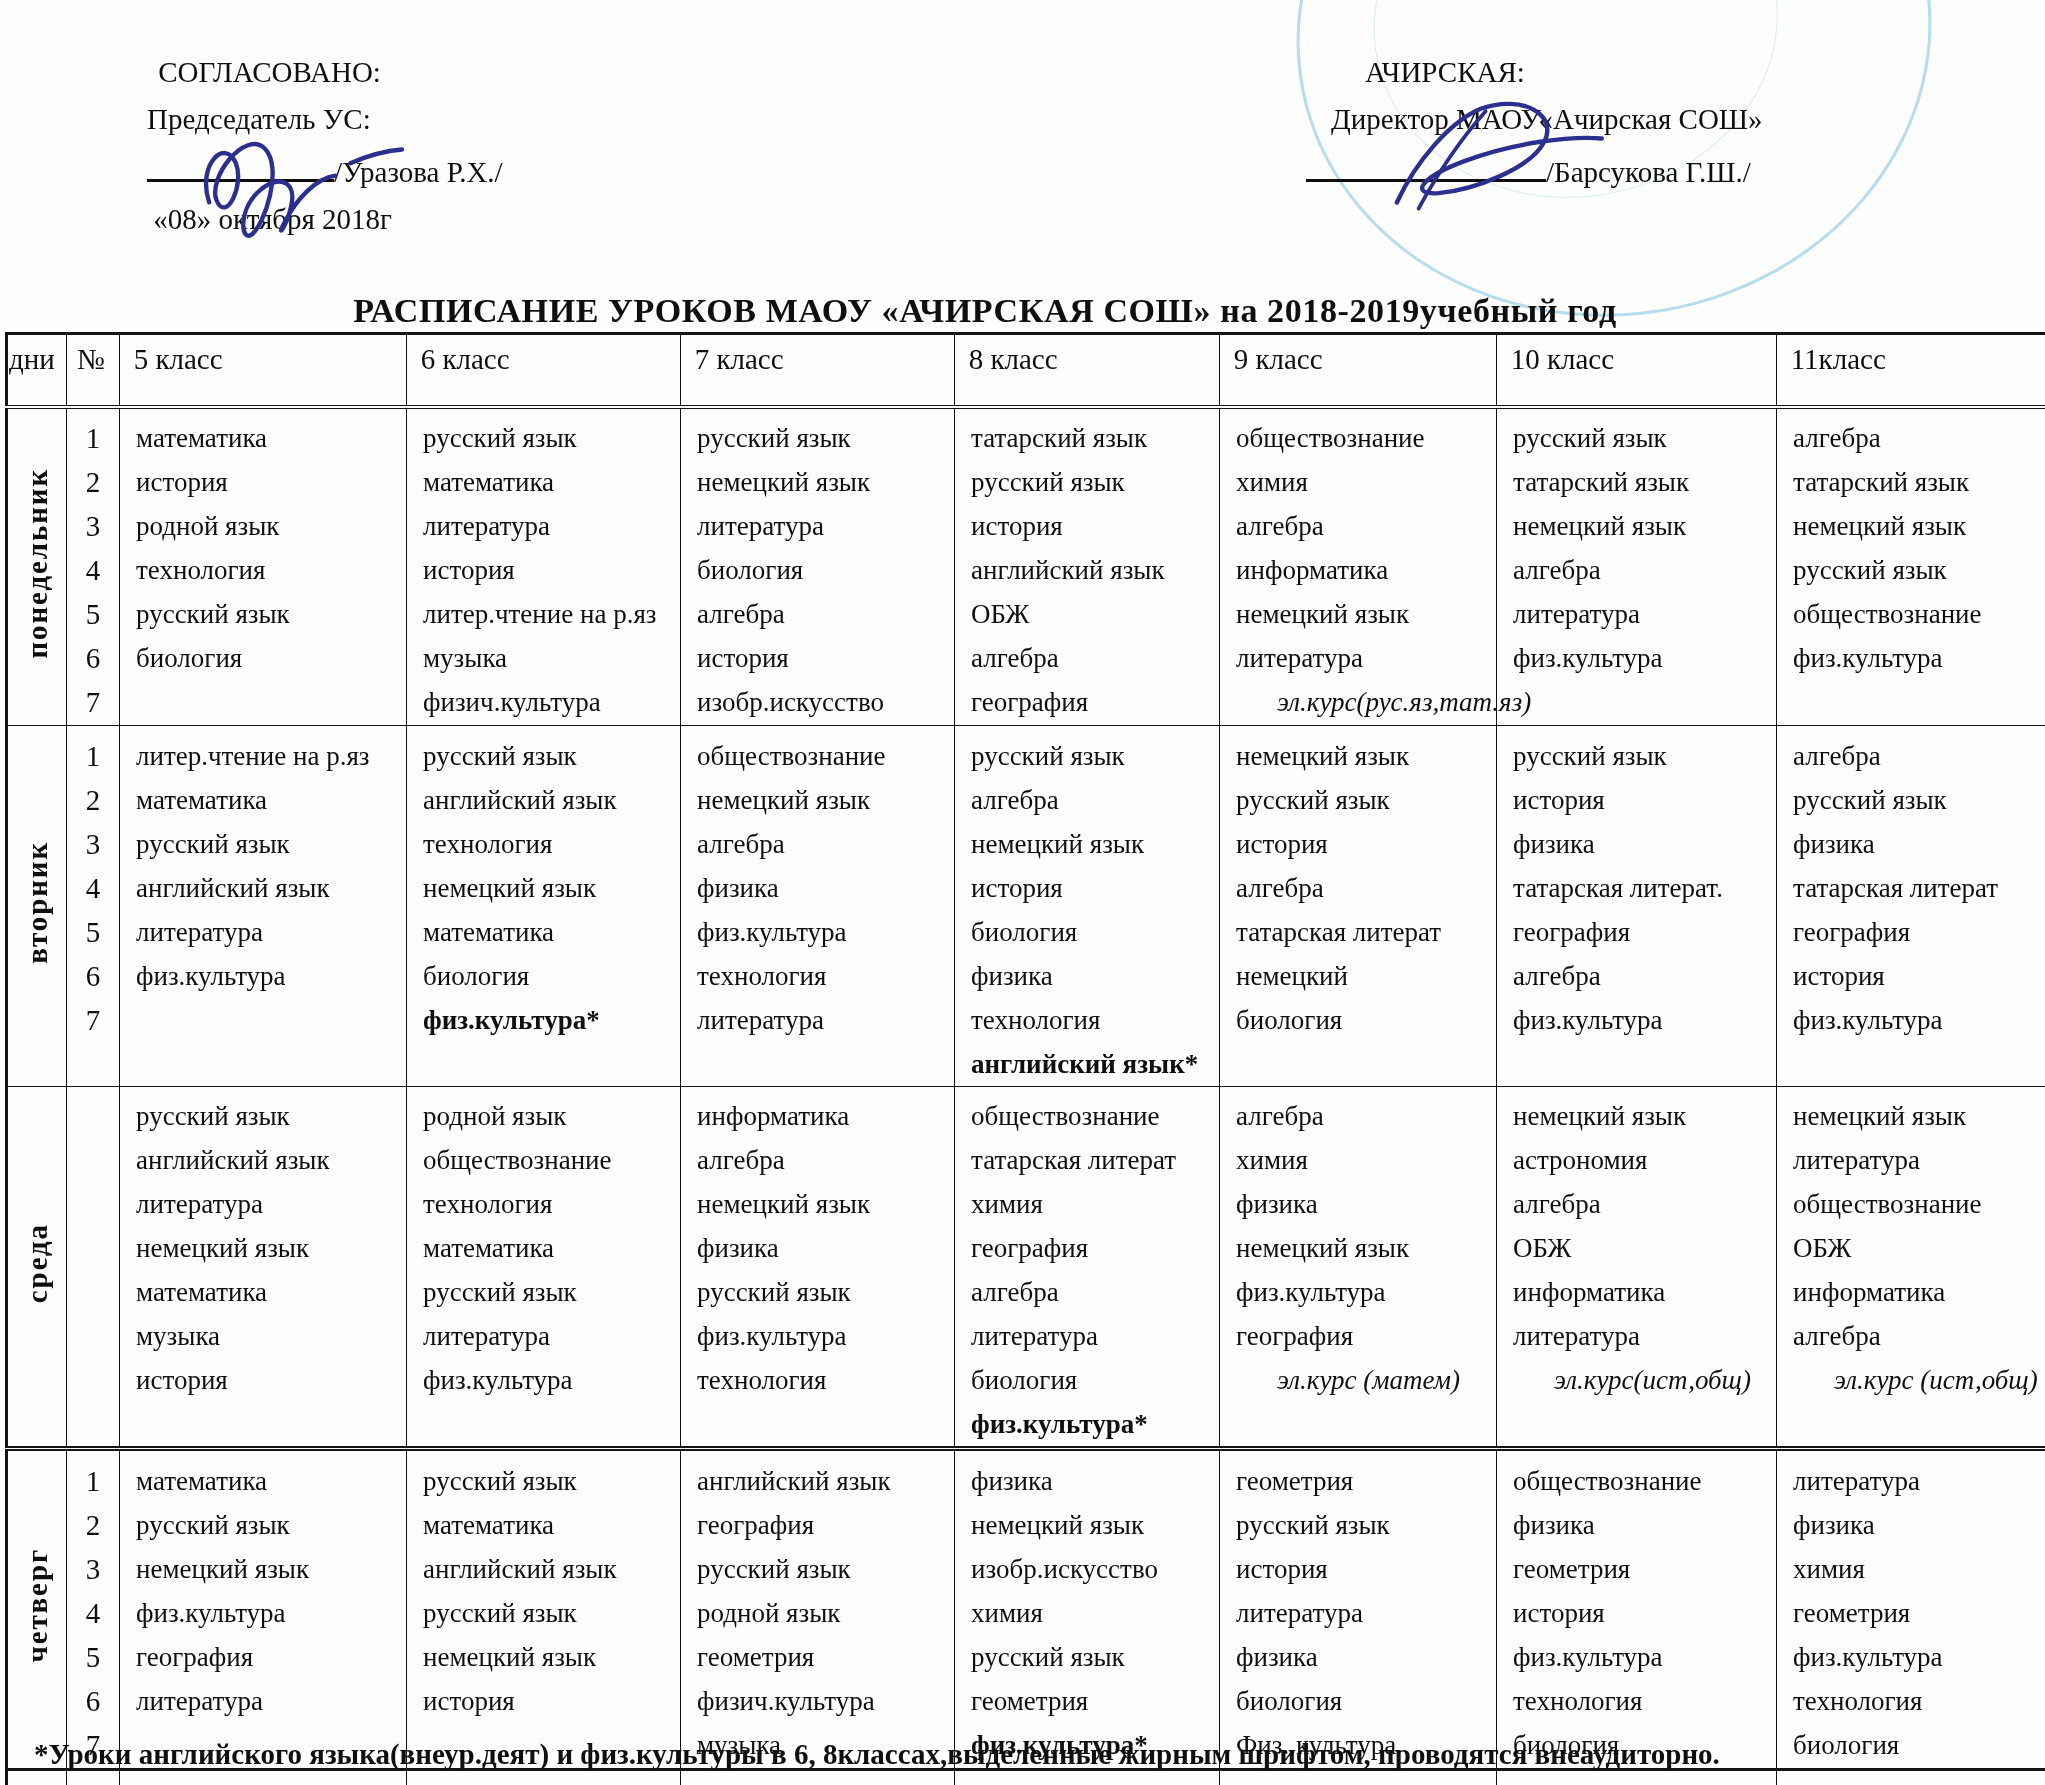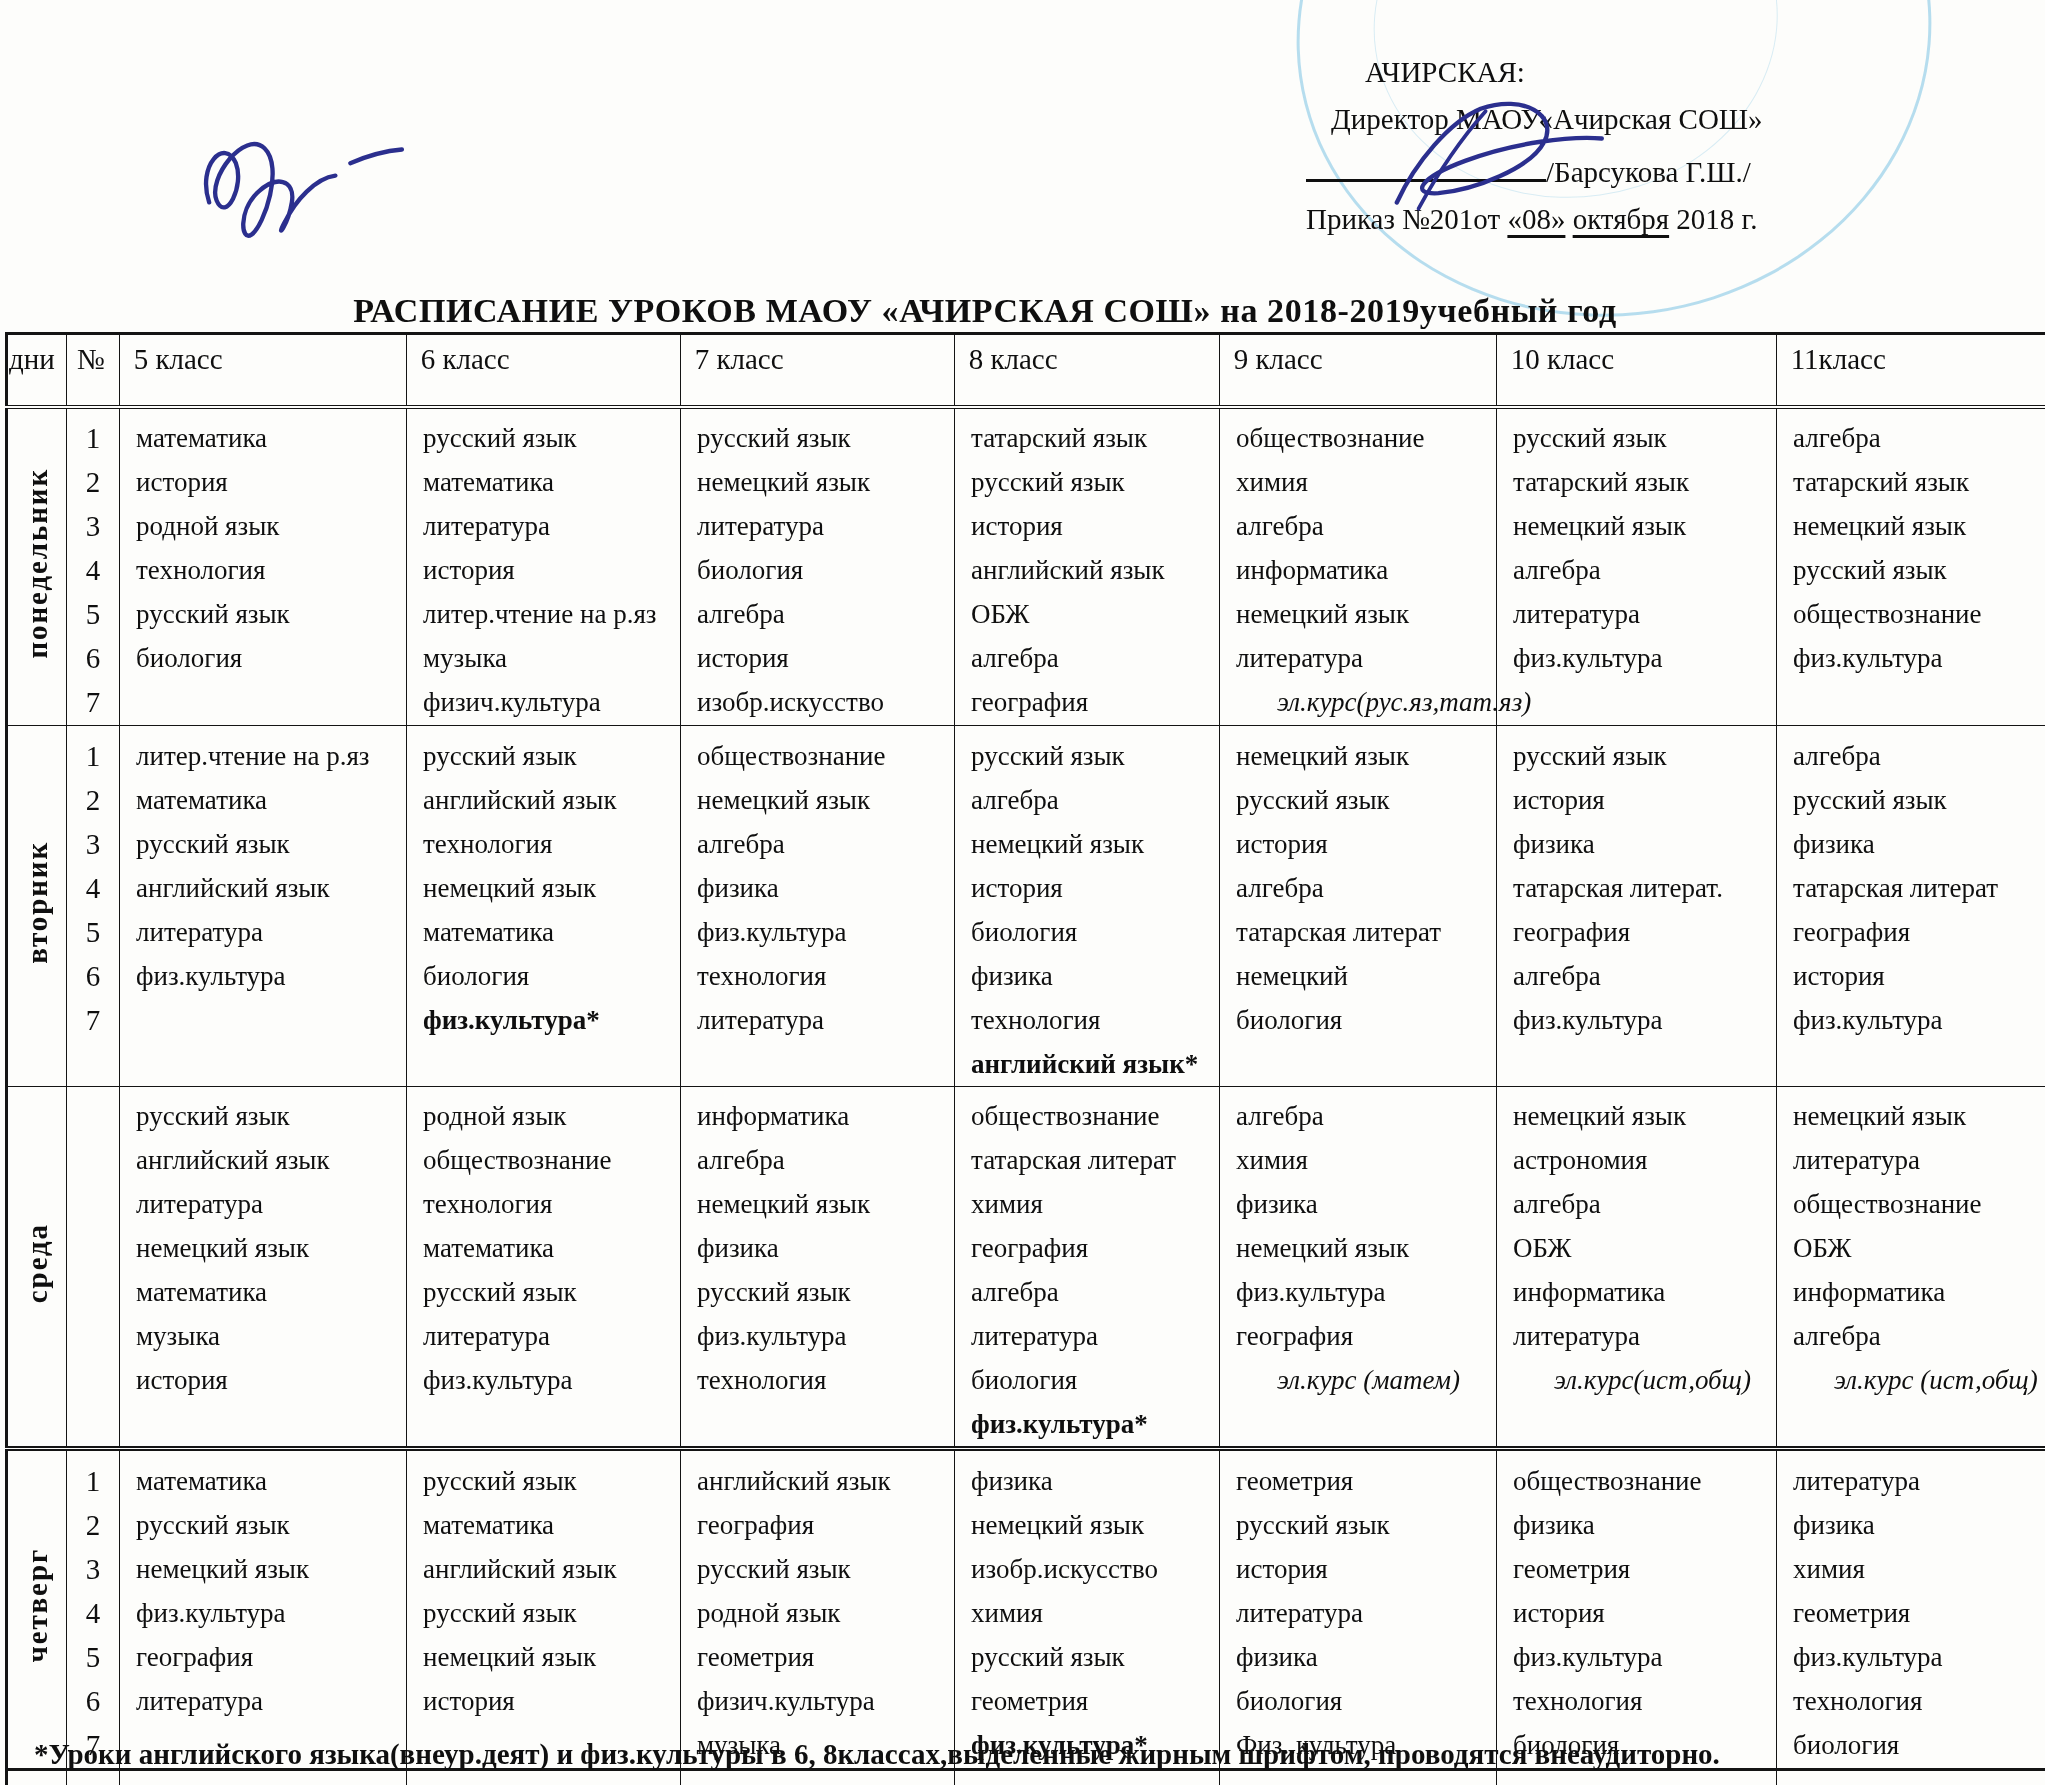--- a/index.html
+++ b/index.html
@@ -80,30 +80,35 @@
     font-size:29px;font-weight:bold;
   }
 </style>
 </head>
 <body>
 
 <div class="page">
 
   <div class="stamp"></div>
 
+  <div class="approval approval-left">
+    <div class="a-ind1">СОГЛАСОВАНО:</div>
+    <div>Председатель УС:</div>
+    <div class="sig-row"><span class="blank blank-l"></span><span>/Уразова Р.Х./</span></div>
+    <div class="a-ind4">«08» октября 2018г</div>
+  </div>
   <svg class="sig sig-left" width="293" height="143" viewBox="0 0 470 230">
     <path d="M35,155 C15,95 60,50 78,92 C92,128 62,188 47,152 C32,116 92,38 124,68 C155,98 124,192 103,207 C86,218 82,170 112,140 C142,110 174,118 168,155 C162,192 140,218 157,186 C174,152 206,116 238,112" fill="none" stroke="#2b2f8e" stroke-width="7" stroke-linecap="round"></path>
     <path d="M262,92 C290,80 320,72 345,70" fill="none" stroke="#2b2f8e" stroke-width="7" stroke-linecap="round"></path>
   </svg>
 
   <div class="approval approval-right">
     <div class="a-ind2">АЧИРСКАЯ:</div>
     <div class="a-ind3">Директор МАОУ«Ачирская СОШ»</div>
     <div class="sig-row"><span class="blank blank-r"></span><span>/Барсукова Г.Ш./</span></div>
-    <div><span>Приказ №201от</span> <span class="u">«08»</span> <span class="u">октября</span> <span>2018 г.</span></div>
   </div>
   <svg class="sig sig-right" width="249" height="118" viewBox="0 0 400 190">
     <path d="M25,165 C55,100 110,35 160,14 C230,-10 285,25 262,68 C240,110 150,145 92,150 C45,153 62,125 135,98 C215,68 305,58 355,62" fill="none" stroke="#2b2f8e" stroke-width="7" stroke-linecap="round"></path>
     <path d="M60,175 C95,110 135,55 168,18" fill="none" stroke="#2b2f8e" stroke-width="6" stroke-linecap="round"></path>
   </svg>
 
   <div class="doc-title">РАСПИСАНИЕ УРОКОВ МАОУ «АЧИРСКАЯ СОШ» на  2018-2019учебный год</div>
 
   <table class="tt">
     <colgroup>

